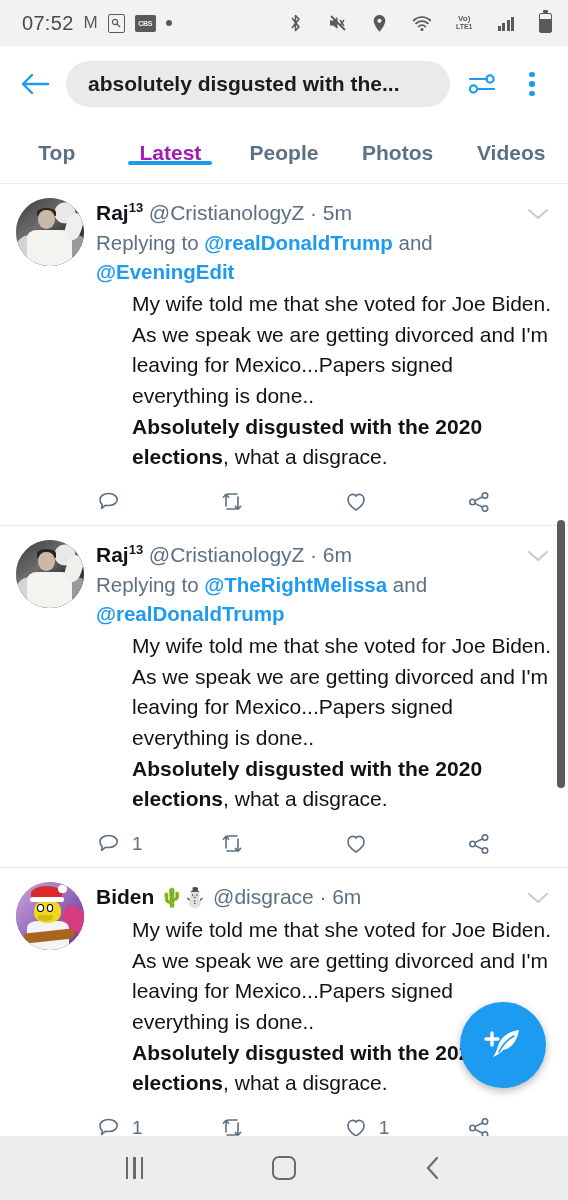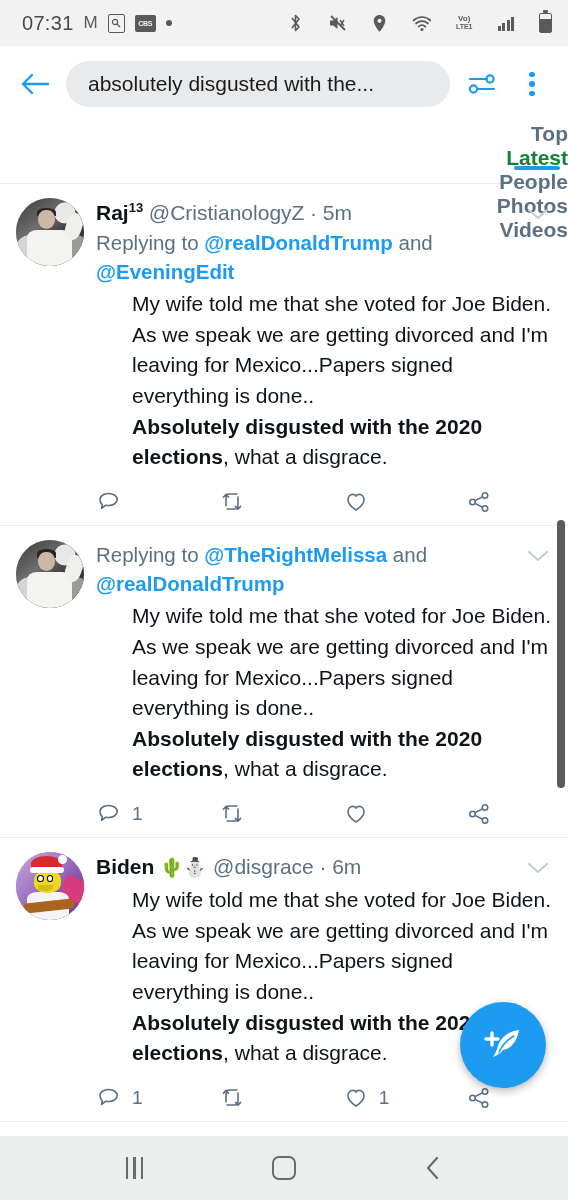--- a/index.html
+++ b/index.html
@@ -50,36 +50,36 @@
 
   
   .search-header {
     height:76px; display:flex; align-items:center; padding:0 18px; gap:14px;
     background:#fff;
   }
   .back-arrow { width:34px; height:34px; display:flex; align-items:center; justify-content:center; flex:none; }
   .search-pill {
     flex:1; height:46px; background:#e9eaec; border-radius:23px;
     display:flex; align-items:center; padding:0 22px;
-    font-size:21px; color:#1c1c1c; overflow:hidden; white-space:nowrap;
+    font-size:21px; color:#1c1c1c; overflow:hidden; white-space:nowrap;font-weight:bold;
   }
   .hdr-icon { width:36px; height:36px; display:flex; align-items:center; justify-content:center; flex:none; }
   .kebab { display:flex; flex-direction:column; gap:4px; align-items:center; }
   .kebab i { width:5.5px; height:5.5px; border-radius:50%; background:#1d9bf0; display:block; }
 
   
   .tabs {
-    display:flex; height:62px; align-items:flex-end;
-    border-bottom:1px solid #e6ecf0; background:#fff;flex-direction:column;
+    display:flex; height:62px; align-items:center;
+    border-bottom:1px solid #e6ecf0; background:#fff;
   }
   .tab {
     flex:1; display:flex; align-items:center; justify-content:center;
     font-size:21px; color:#5b7083; font-weight:bold; position:relative;
   }
-  .tab.active { color:#15803d; }
+  .tab.active { color:#a21caf; }
   .tab.active:after {
     content:""; position:absolute; bottom:0; left:13%; right:13%;
     height:4px; background:#1d9bf0; border-radius:2px;
   }
 
   
   .feed { background:#fff; }
   .tweet { display:flex; padding:14px 16px 10px 16px; border-bottom:1px solid #e9eaec; position:relative; }
   .avatar-wrap { width:72px; flex:none; }
   .avatar { width:68px; height:68px; border-radius:50%; overflow:hidden; position:relative; }
@@ -180,21 +180,21 @@
   .nav-recents i { width:2.5px; height:22px; background:#6b6b6b; display:block; }
   .nav-home { width:24px; height:24px; border:2.5px solid #6b6b6b; border-radius:7px; }
 </style>
 </head>
 <body>
 
 <div id="app">
 
   <div class="statusbar">
     <div class="sb-left">
-      <span class="sb-time">07:31</span>
+      <span class="sb-time">07:52</span>
       <span class="gmail-m">M</span>
       <span class="box-icon">
         <svg width="10" height="10" viewBox="0 0 10 10">
             <circle cx="4" cy="4" r="2.6" fill="none" stroke="#5a5a5a" stroke-width="1.2"></circle>
             <line x1="6" y1="6" x2="9" y2="9" stroke="#5a5a5a" stroke-width="1.2"></line>
           </svg>
       </span>
       <span class="badge-dark">CBS</span>
       <span class="dot-small"></span>
     </div>
@@ -353,20 +353,26 @@
       <div class="avatar-wrap">
         <div class="avatar av-foot">
           <span class="bg"></span>
             <span class="body"></span>
             <span class="arm"></span>
             <span class="hair"></span>
             <span class="head"></span>
         </div>
       </div>
       <div class="tbody">
+        <div class="tline">
+          <span class="tname">Raj</span><span class="sup">13</span>
+          <span class="handle">@CristianologyZ</span>
+          <span class="handle">·</span>
+          <span class="handle">6m</span>
+        </div>
         <div class="replying">
           <span>Replying to </span><span class="mention">@TheRightMelissa</span><span> and </span><span class="mention">@realDonaldTrump</span>
         </div>
         <div class="ttext">
           <span>My wife told me that she voted for Joe Biden. As we speak we are getting divorced and I'm leaving for Mexico...Papers signed everything is done..</span><br>
           <b>Absolutely disgusted with the 2020 elections</b><span>, what a disgrace.</span>
         </div>
         <div class="actions">
           <div class="act">
             <svg width="26" height="26" viewBox="0 0 26 26">

